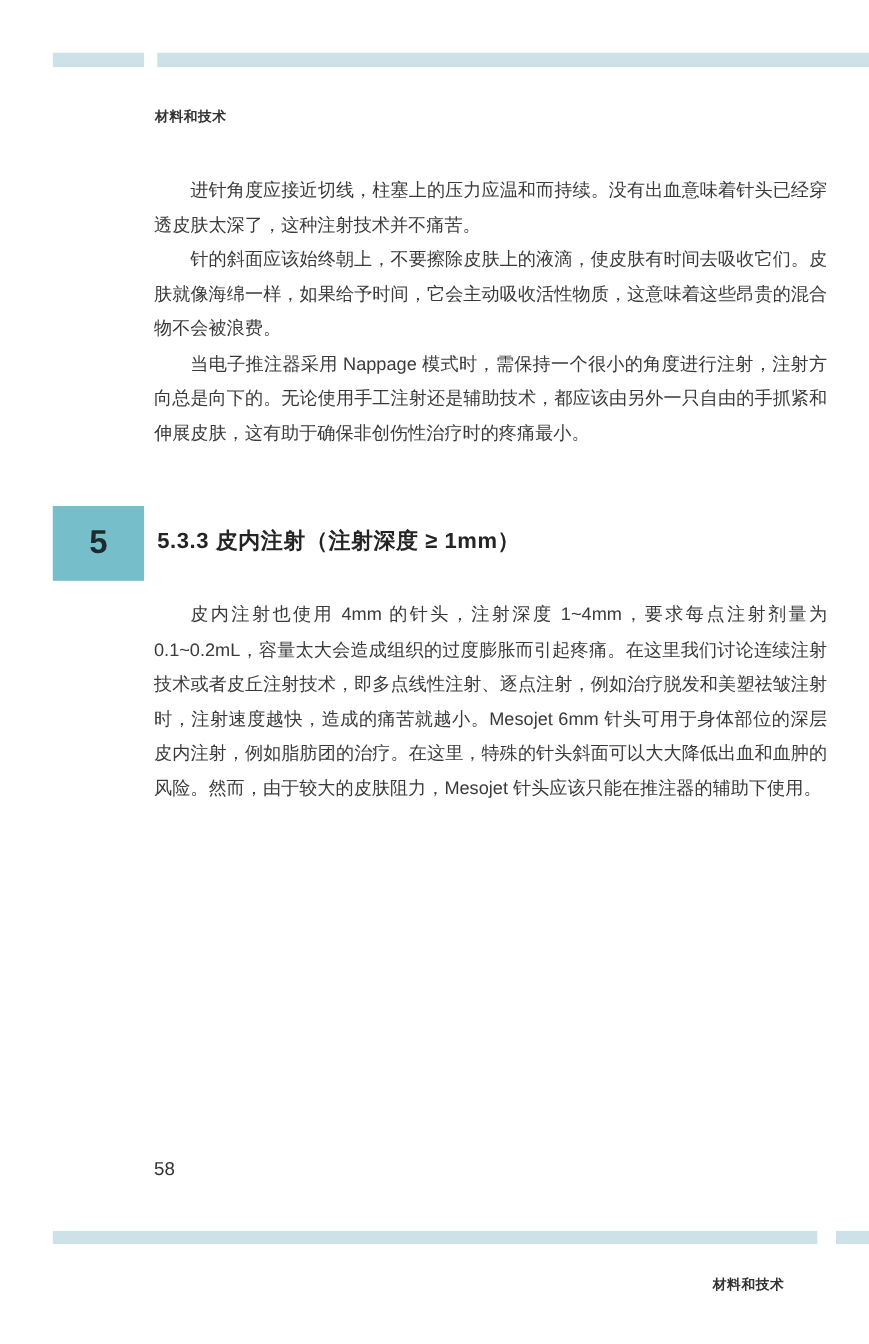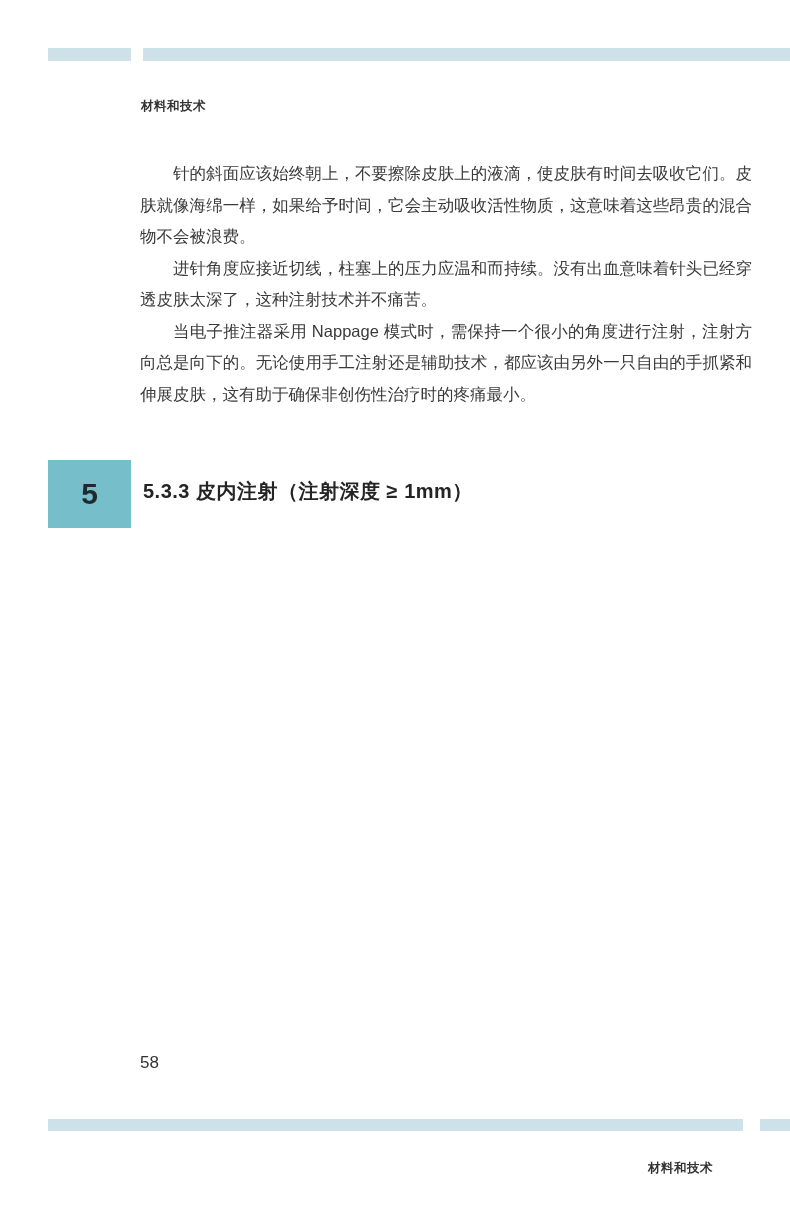--- a/index.html
+++ b/index.html
@@ -76,29 +76,30 @@
 </style>
 </head>
 <body>
 
 <div class="bar bar-top-left"></div>
 <div class="bar bar-top-right"></div>
 
 <div class="running-header top-left">材料和技术</div>
 
 <div class="body-text intro-paragraphs">
+  <p>进针角度应接近切线，柱塞上的压力应温和而持续。没有出血意味着针头已经穿透皮肤太深了，这种注射技术并不痛苦。</p>
   <p>针的斜面应该始终朝上，不要擦除皮肤上的液滴，使皮肤有时间去吸收它们。皮肤就像海绵一样，如果给予时间，它会主动吸收活性物质，这意味着这些昂贵的混合物不会被浪费。</p>
-  <p>进针角度应接近切线，柱塞上的压力应温和而持续。没有出血意味着针头已经穿透皮肤太深了，这种注射技术并不痛苦。</p>
   <p>当电子推注器采用 Nappage 模式时，需保持一个很小的角度进行注射，注射方向总是向下的。无论使用手工注射还是辅助技术，都应该由另外一只自由的手抓紧和伸展皮肤，这有助于确保非创伤性治疗时的疼痛最小。</p>
 </div>
 
 <div class="chapter-tab">5</div>
 <div class="section-heading-533">5.3.3 皮内注射（注射深度 ≥ 1mm）</div>
 
 <div class="body-text section-paragraphs">
+  <p>皮内注射也使用 4mm 的针头，注射深度 1~4mm，要求每点注射剂量为 0.1~0.2mL，容量太大会造成组织的过度膨胀而引起疼痛。在这里我们讨论连续注射技术或者皮丘注射技术，即多点线性注射、逐点注射，例如治疗脱发和美塑祛皱注射时，注射速度越快，造成的痛苦就越小。Mesojet 6mm 针头可用于身体部位的深层皮内注射，例如脂肪团的治疗。在这里，特殊的针头斜面可以大大降低出血和血肿的风险。然而，由于较大的皮肤阻力，Mesojet 针头应该只能在推注器的辅助下使用。</p>
 </div>
 
 <div class="page-number">58</div>
 
 <div class="bar bar-bot-left"></div>
 <div class="bar bar-bot-right"></div>
 
 <div class="running-header bottom-right">材料和技术</div>
 
 <div class="section-heading-534">5.3.4 另外切记</div>

